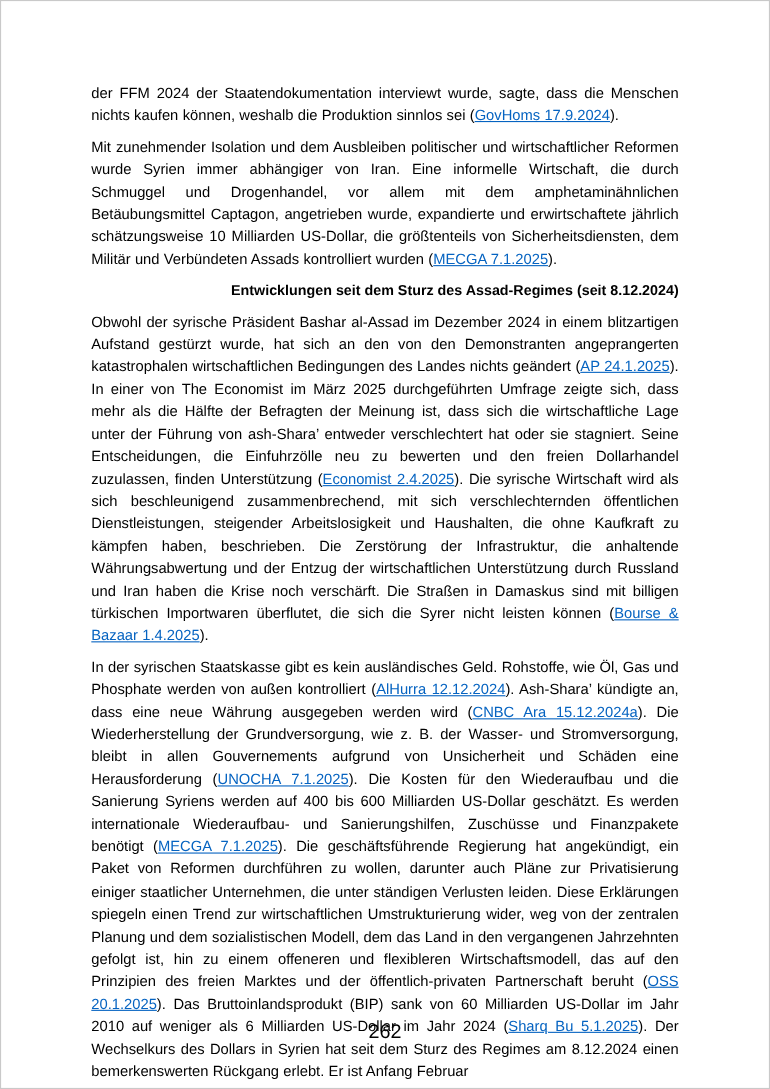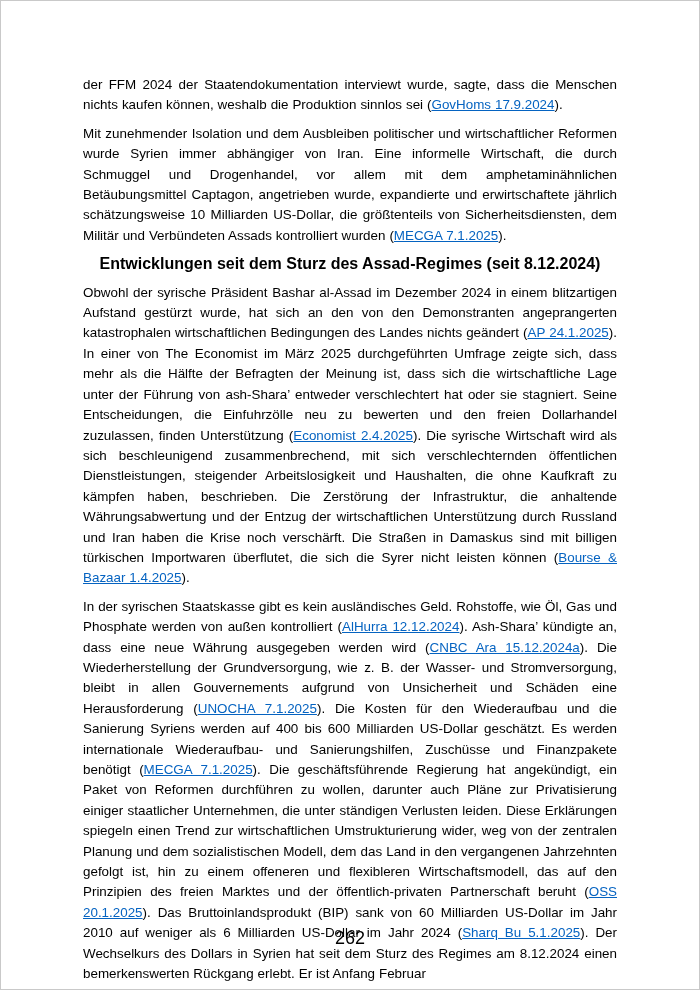--- a/index.html
+++ b/index.html
@@ -24,25 +24,25 @@
   .text-body p.paragraph {
     font-size: 13.4px;
     line-height: 20.4px;
     text-align: justify;
     margin: 0 0 8px 0;
     hyphens: auto;
     -webkit-hyphens: auto;
     word-spacing: 0.2px;
   }
   .text-body h2.heading {
-    font-size: 16px;
+    font-size: 13px;
     line-height: 20.4px;
     font-weight: bold;
     margin: 7px 0 8px 0;
-    text-align: center;
+    text-align: right;
   }
   a.citation {
     color: var(--link-color, #0563c1);
     text-decoration: underline;
     cursor: pointer;
   }
   .footer {
     position: absolute;
     left: 0;
     right: 0;

